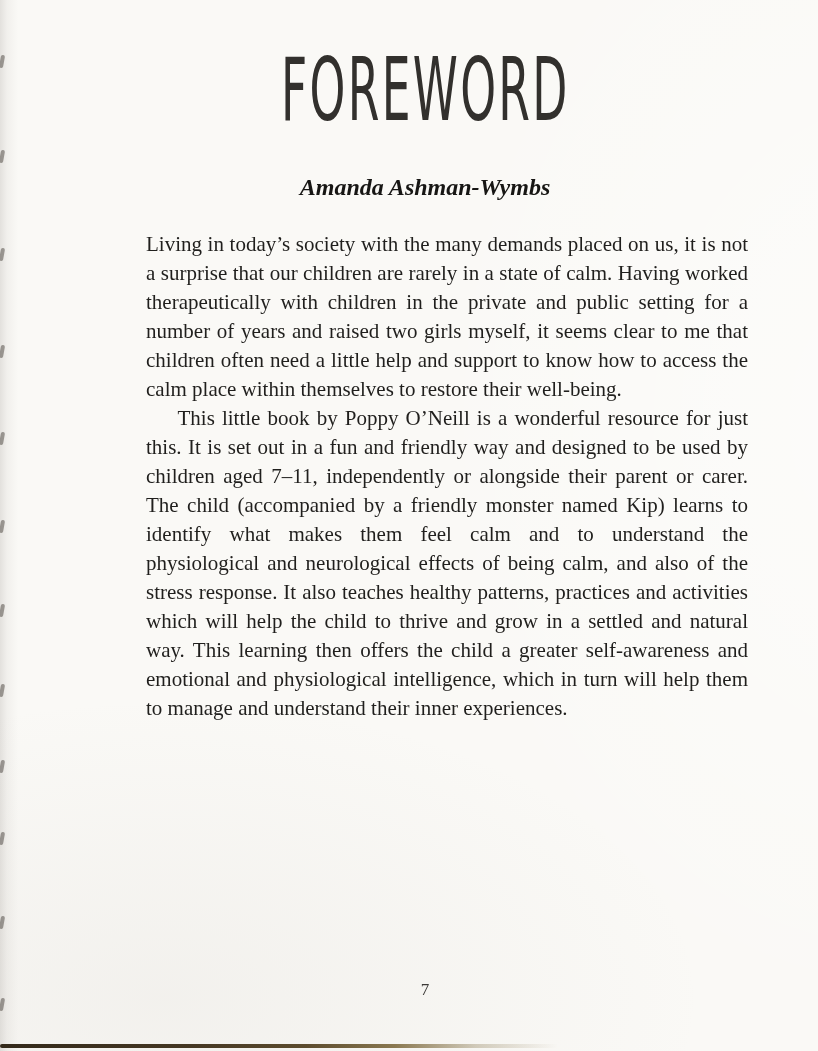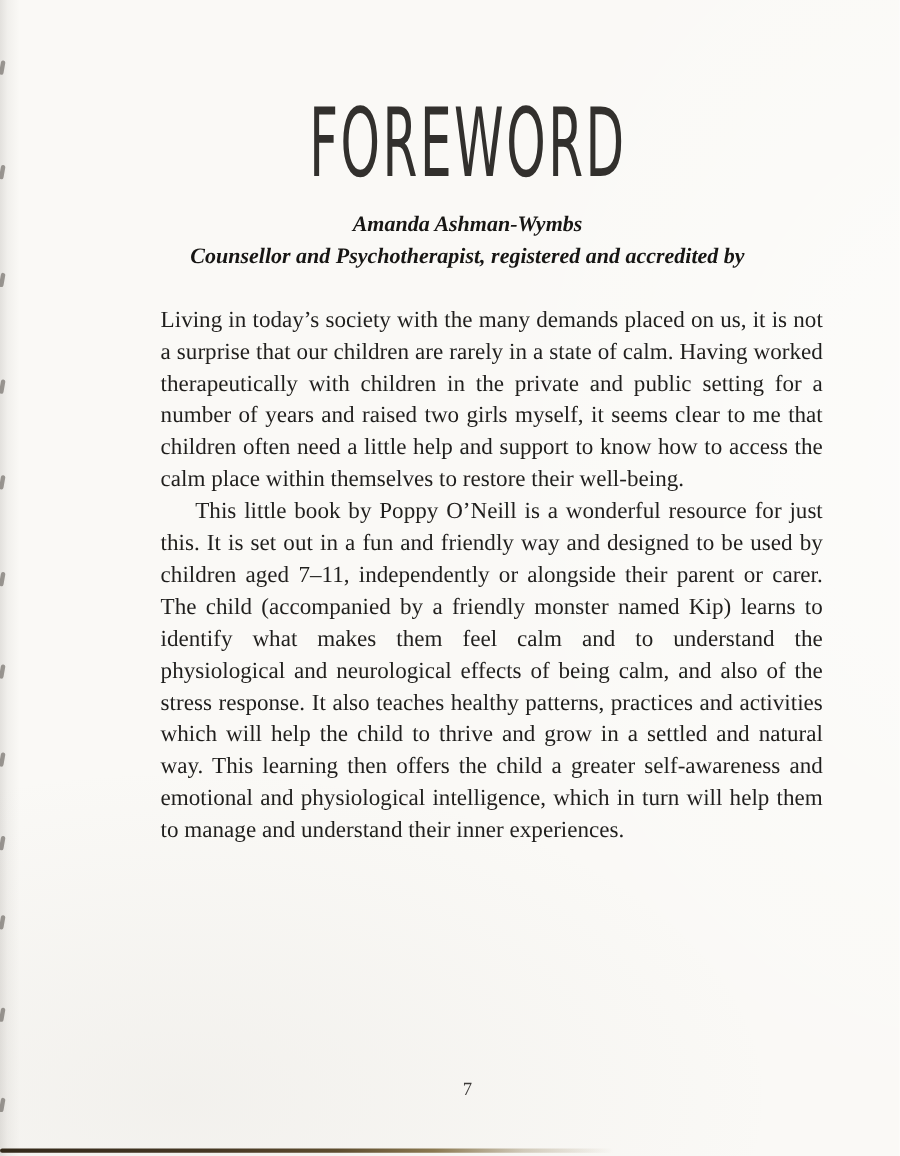--- a/index.html
+++ b/index.html
@@ -34,42 +34,41 @@
     opacity: 0.55;
     transform: rotate(10deg);
   }
   .content {
     position: absolute;
     left: 102px;
     top: 0;
     width: 646px;
   }
   .title-wrap {
-    margin-top: 82px;
+    margin-top: 65px;
     height: 98px;
     display: flex;
-    align-items: center;
     justify-content: center;
   }
   .title-text {
     display: inline-block;
     font-family: "DejaVu Sans", sans-serif;
     font-weight: 400;
     font-size: 57px;
     letter-spacing: 0.05em;
     color: #32302d;
     transform: scale(0.8, 1.52);
     white-space: nowrap;
   }
   .credit {
     margin-top: 10px;
     text-align: center;
     font-style: italic;
     font-weight: bold;
-    font-size: 20px;
+    font-size: 24px;
     line-height: 29px;
     color: #171614;
   }
   .credit p { margin: 0; }
   .body-text {
     margin-top: 28px;
     font-size: 21px;
     line-height: 29px;
     color: #201f1d;
     text-align: justify;
@@ -117,21 +116,20 @@
   <div class="stitch" style="top:998px"></div>
 
   <div class="content">
 
     <div class="title-wrap">
       <span class="title-text">FOREWORD</span>
     </div>
 
     <div class="credit">
       <p>Amanda Ashman-Wymbs</p>
-      <p>Counsellor and Psychotherapist, registered and accredited by</p>
     </div>
 
     <div class="body-text">
       <p>Living in today’s society with the many demands placed on us, it is not a surprise that our children are rarely in a state of calm. Having worked therapeutically with children in the private and public setting for a number of years and raised two girls myself, it seems clear to me that children often need a little help and support to know how to access the calm place within themselves to restore their well-being.</p>
       <p class="indent">This little book by Poppy O’Neill is a wonderful resource for just this. It is set out in a fun and friendly way and designed to be used by children aged 7–11, independently or alongside their parent or carer. The child (accompanied by a friendly monster named Kip) learns to identify what makes them feel calm and to understand the physiological and neurological effects of being calm, and also of the stress response. It also teaches healthy patterns, practices and activities which will help the child to thrive and grow in a settled and natural way. This learning then offers the child a greater self-awareness and emotional and physiological intelligence, which in turn will help them to manage and understand their inner experiences.</p>
     </div>
 
   </div>
 
   <div class="page-number">7</div>

